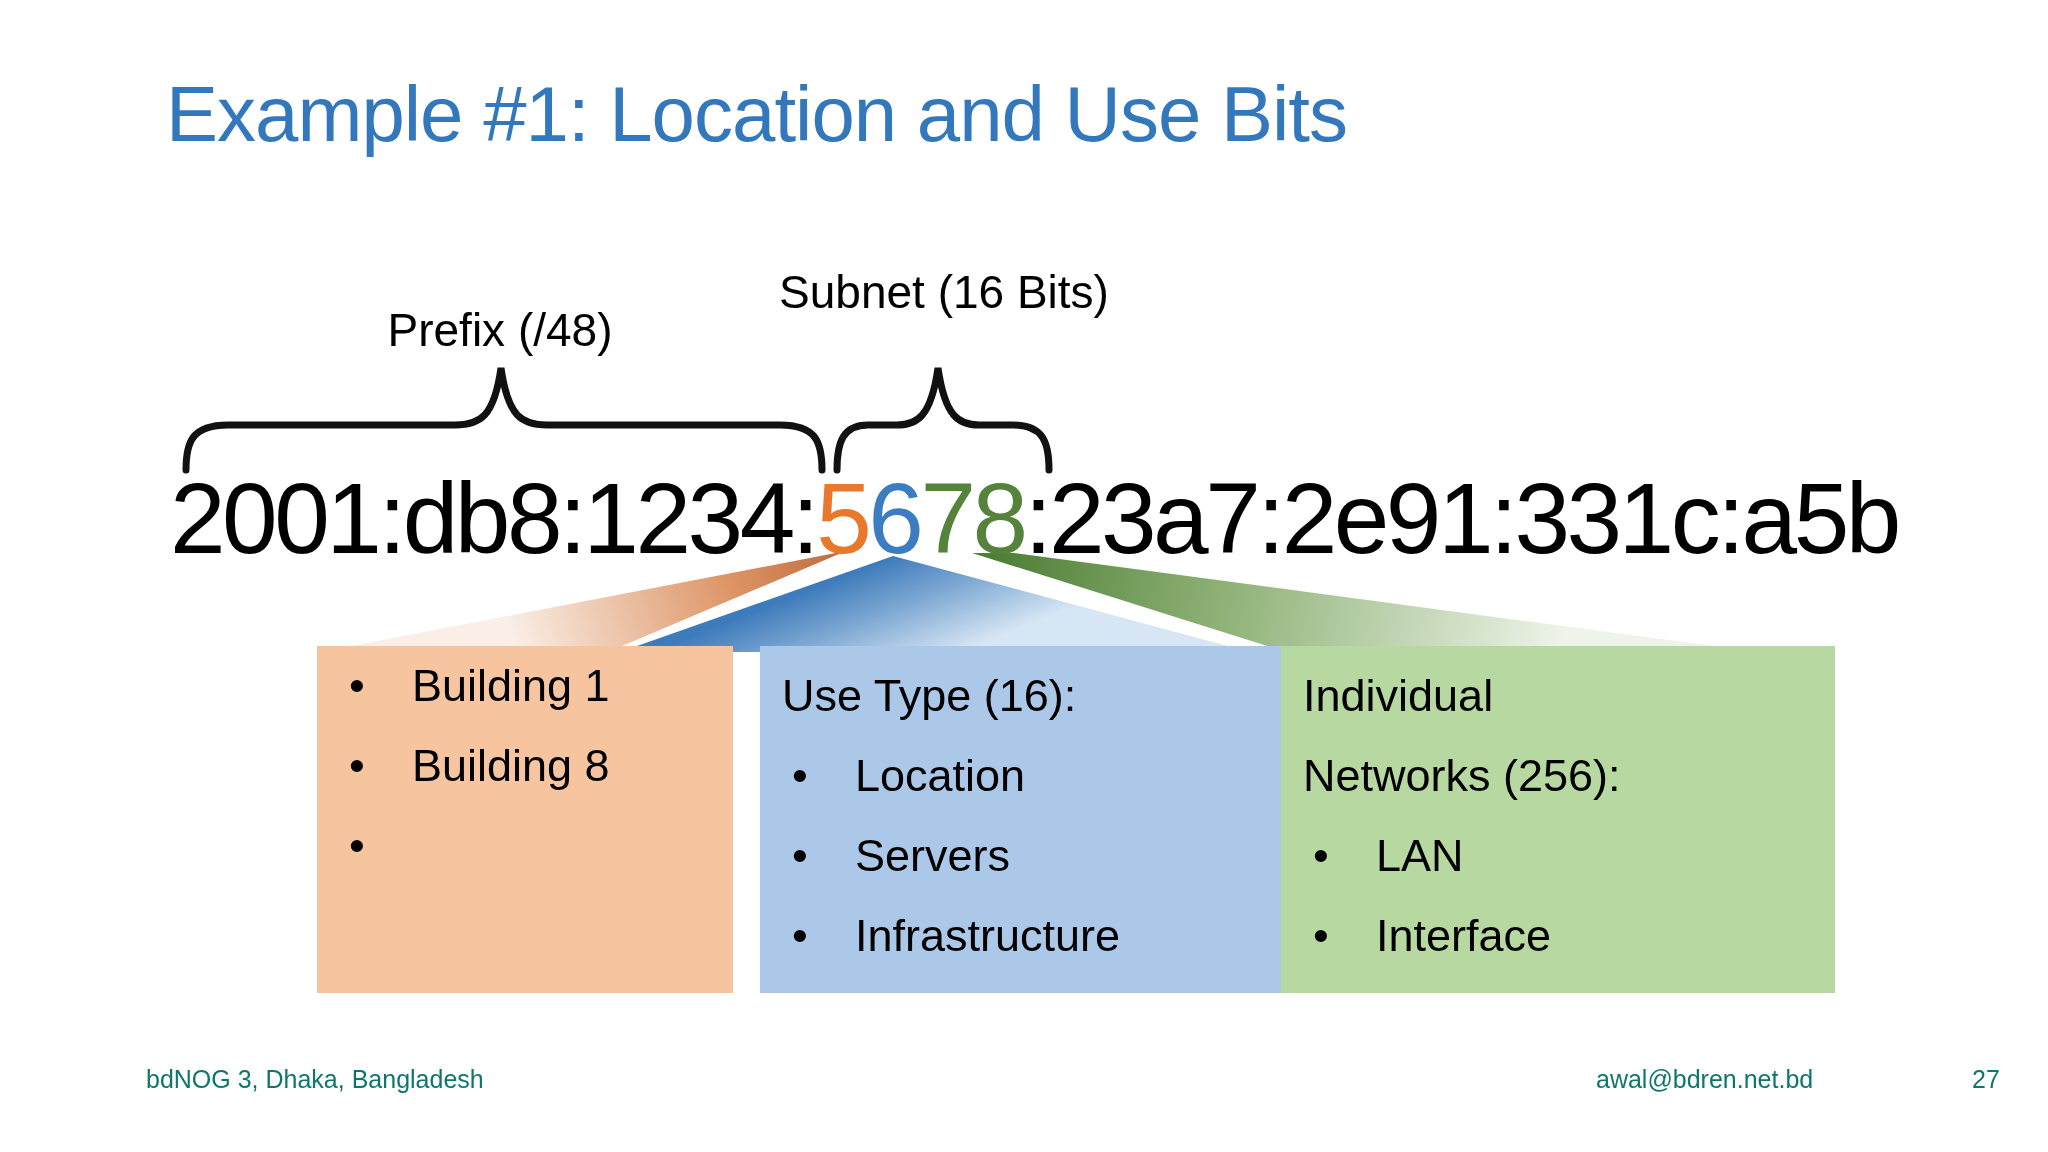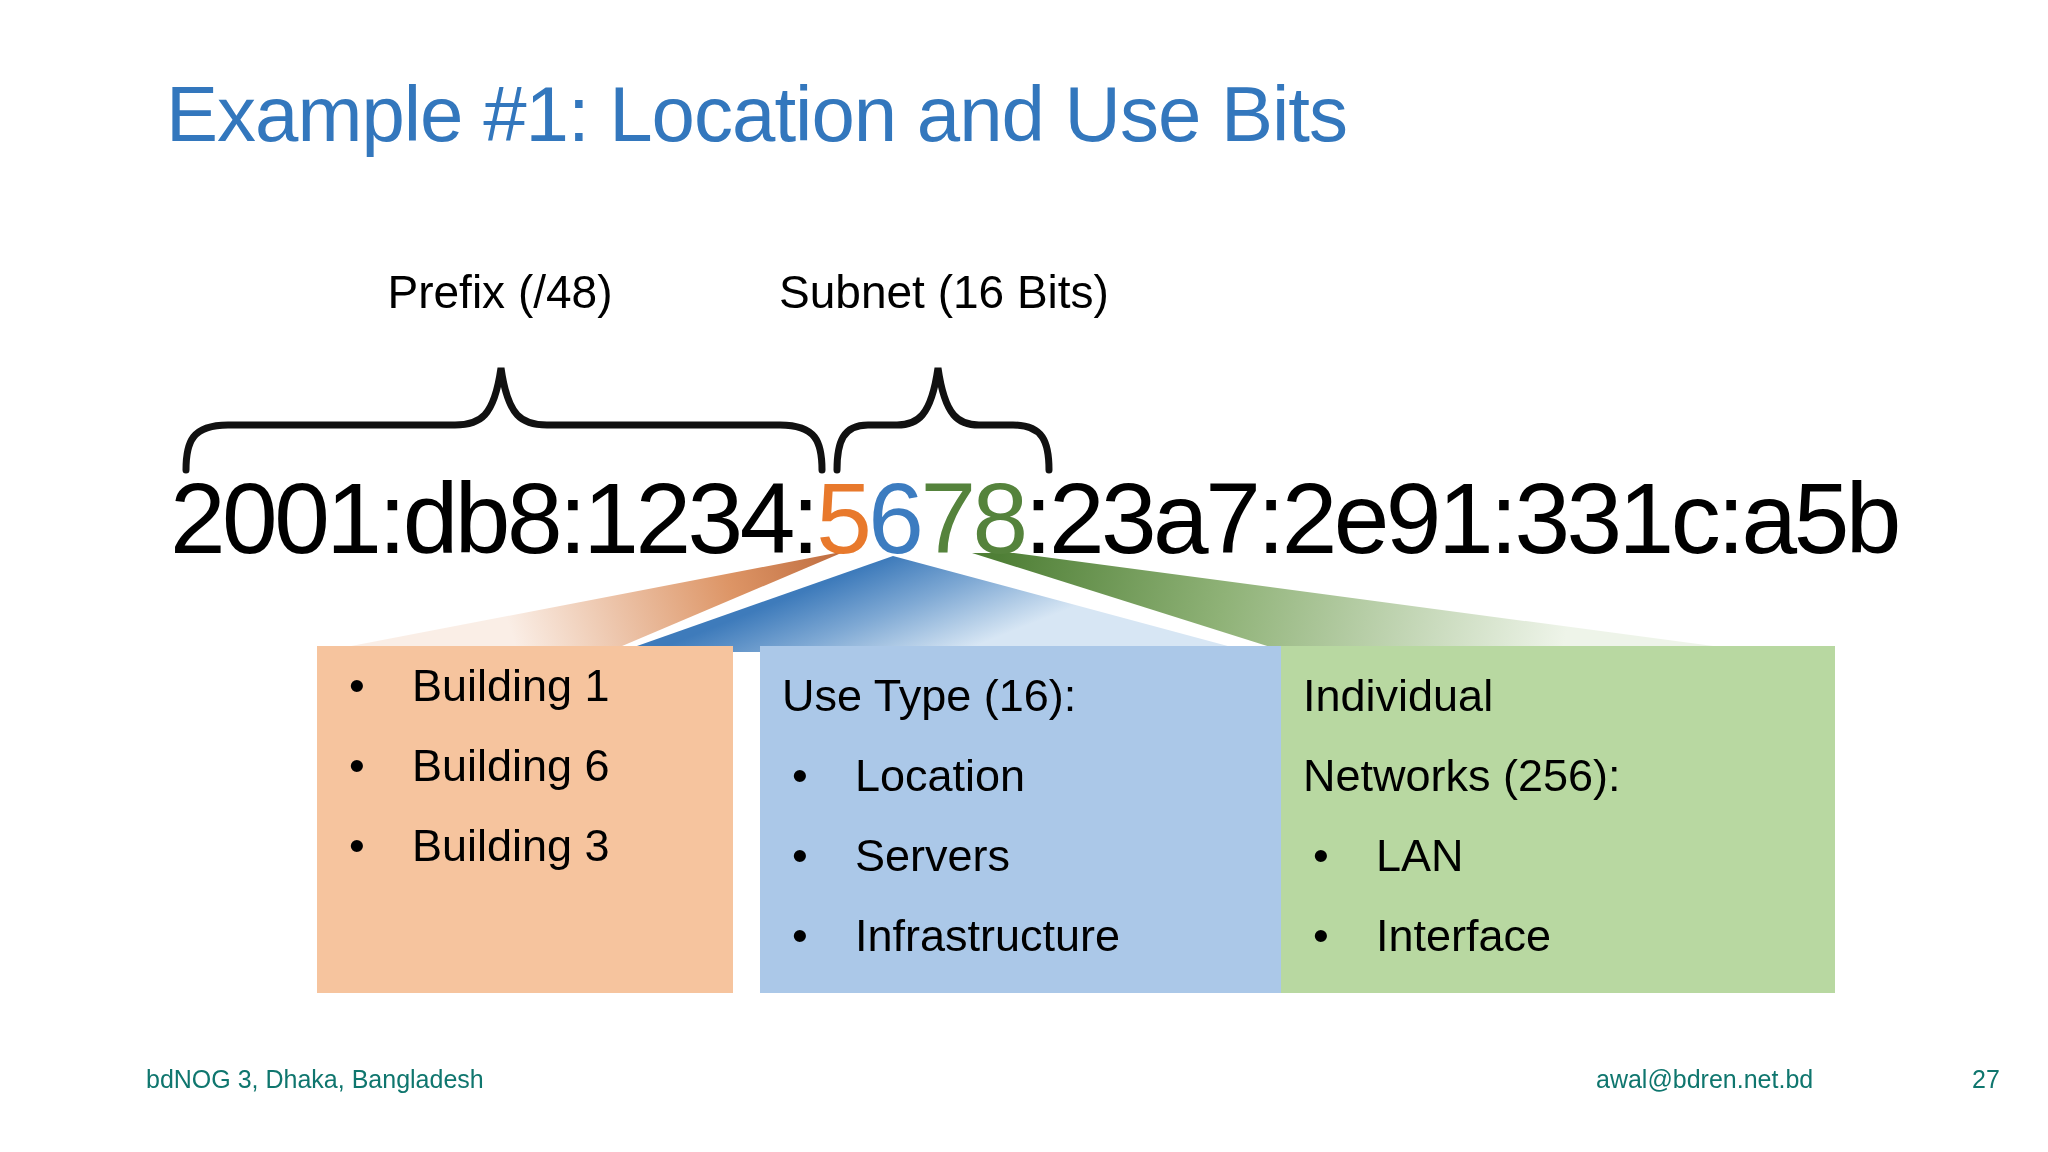--- a/index.html
+++ b/index.html
@@ -17,21 +17,21 @@
     font-size:78px;line-height:1.2;letter-spacing:-1px;
     color:#3377BD;
     white-space:nowrap;
   }
 
   
   .brace-label{
     top:266px;font-size:46px;line-height:1.15;text-align:center;
     white-space:nowrap;color:#000;
   }
-  #prefix-label{left:340px;width:320px;}
+  #prefix-label{left:340px;width:320px;margin-top:38px;}
   #subnet-label{left:756px;width:376px;}
 
   
   #diagram-svg{left:0;top:0;width:2048px;height:1152px;}
 
   
   #address{
     left:170px;top:468px;width:1850px;
     font-size:100px;line-height:1;letter-spacing:-3.5px;
     white-space:nowrap;
@@ -104,25 +104,24 @@
   <span class="seg-prefix">2001:db8:1234:</span><span class="seg-5">5</span><span class="seg-6">6</span><span class="seg-78">78</span><span class="seg-suffix">:23a7:2e91:331c:a5b</span>
 </div>
 
 <div id="box-location" class="abs box">
   <div class="bullet-row">
     <span class="bullet-dot">•</span>
     <span class="bullet-text">Building 1</span>
   </div>
   <div class="bullet-row">
     <span class="bullet-dot">•</span>
-    <span class="bullet-text">Building 6</span>
+    <span class="bullet-text">Building 8</span>
   </div>
   <div class="bullet-row">
     <span class="bullet-dot">•</span>
-    <span class="bullet-text">Building 3</span>
   </div>
 </div>
 
 <div id="box-usetype" class="abs box">
   <div class="box-title">Use Type (16):</div>
   <div class="bullet-row">
     <span class="bullet-dot">•</span>
     <span class="bullet-text">Location</span>
   </div>
   <div class="bullet-row">

